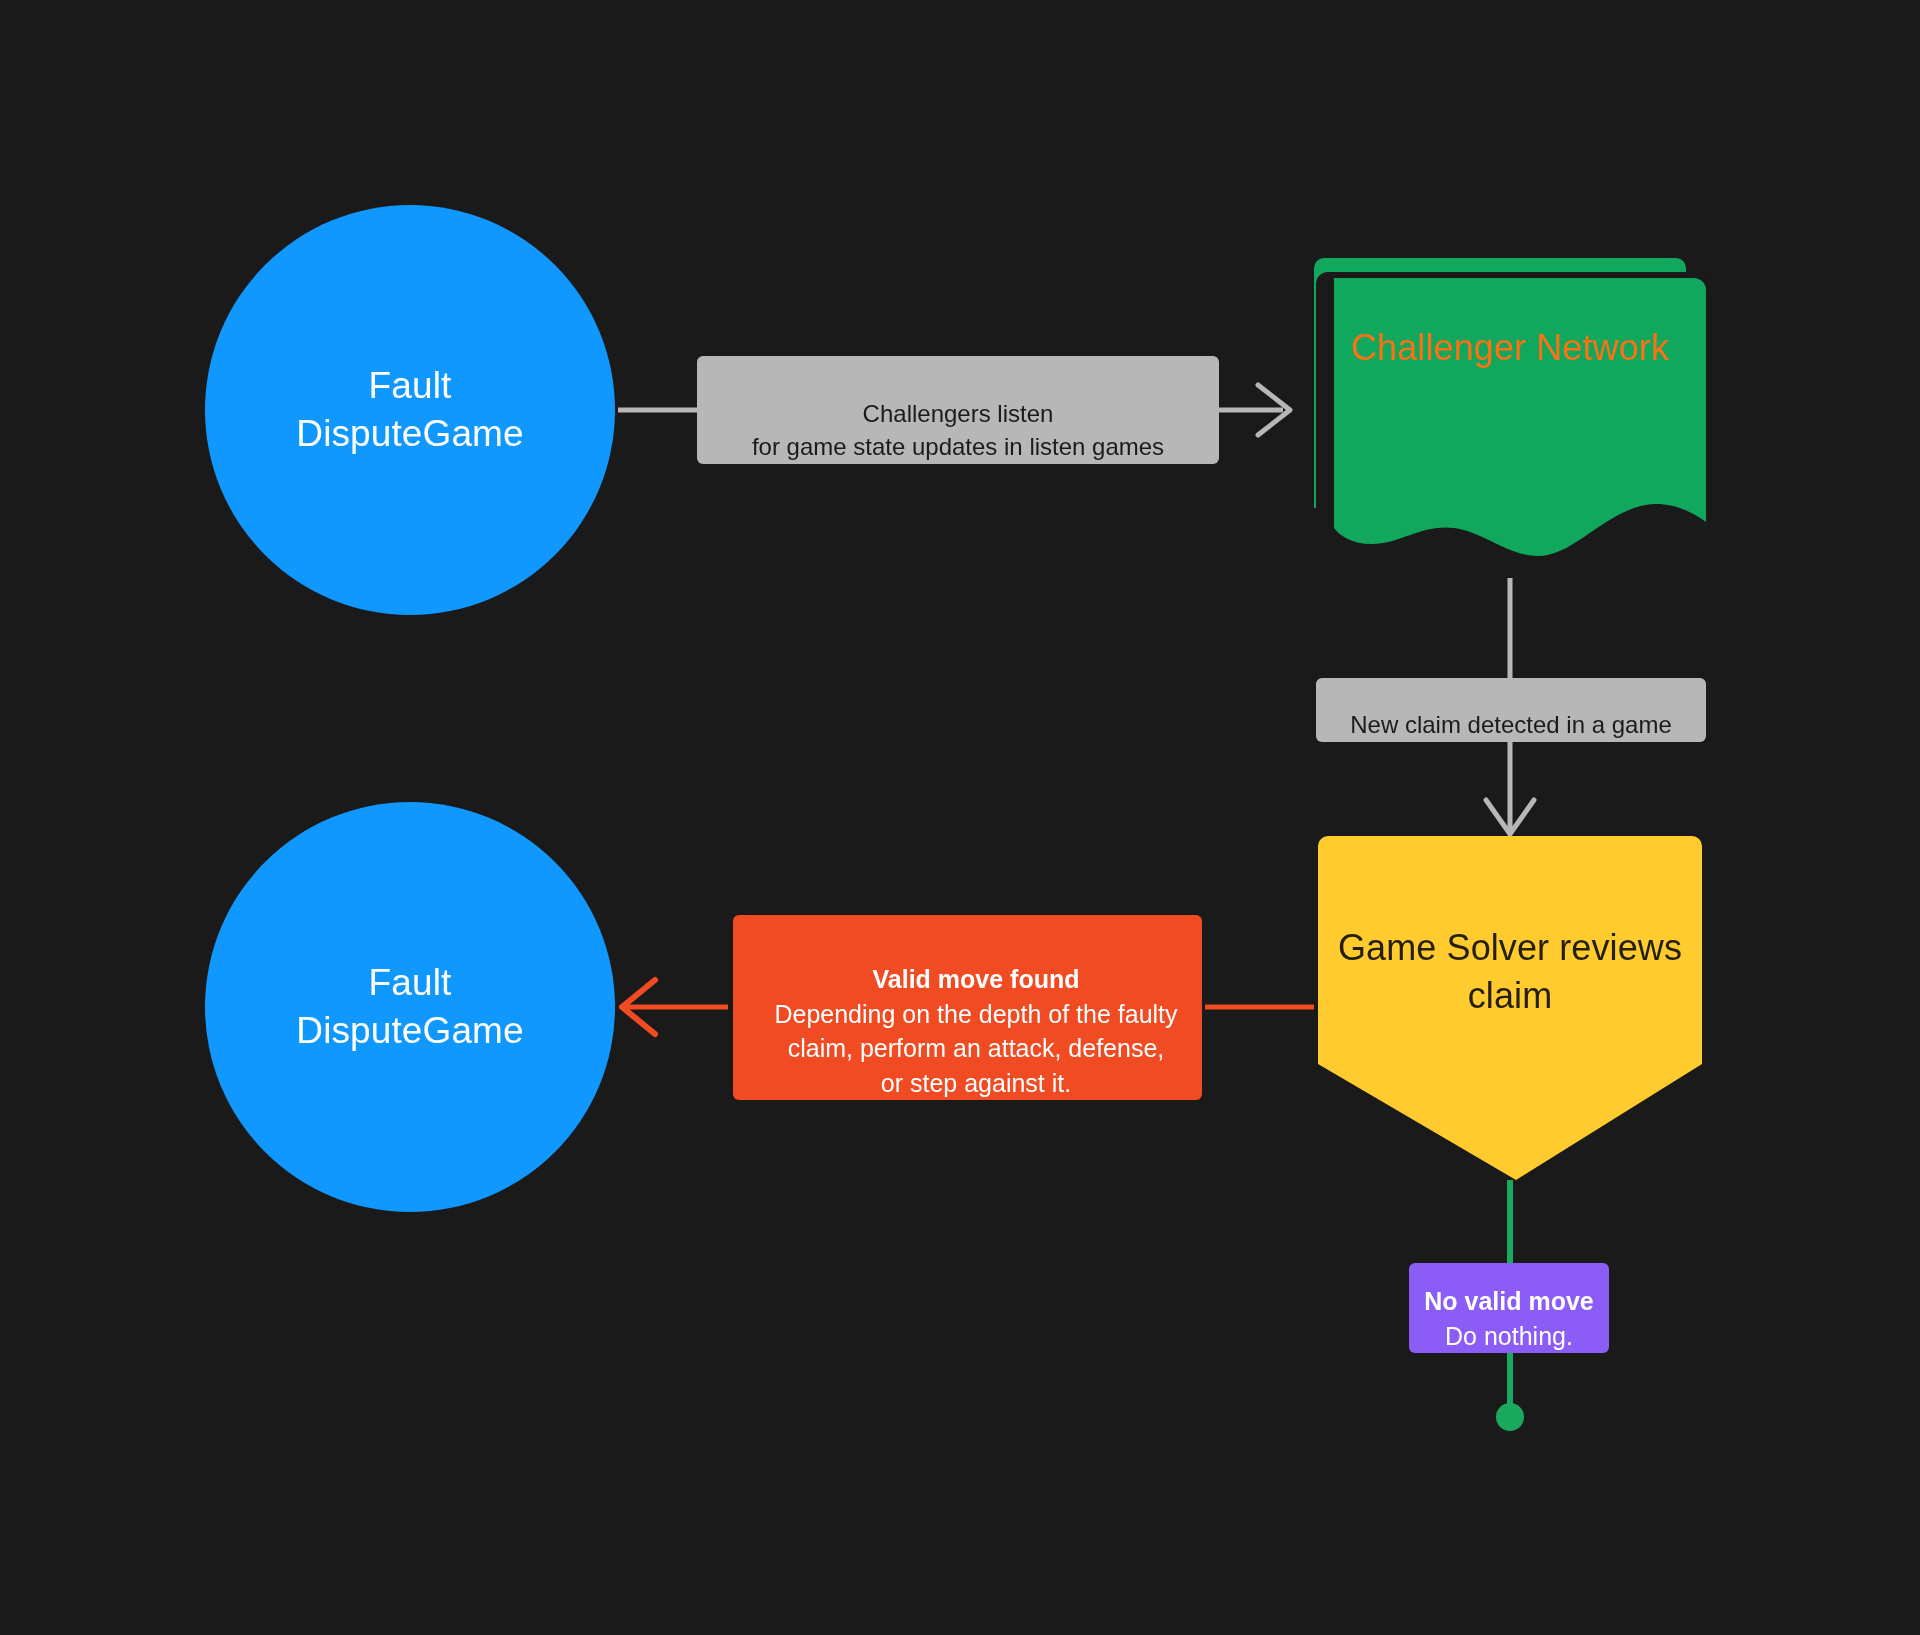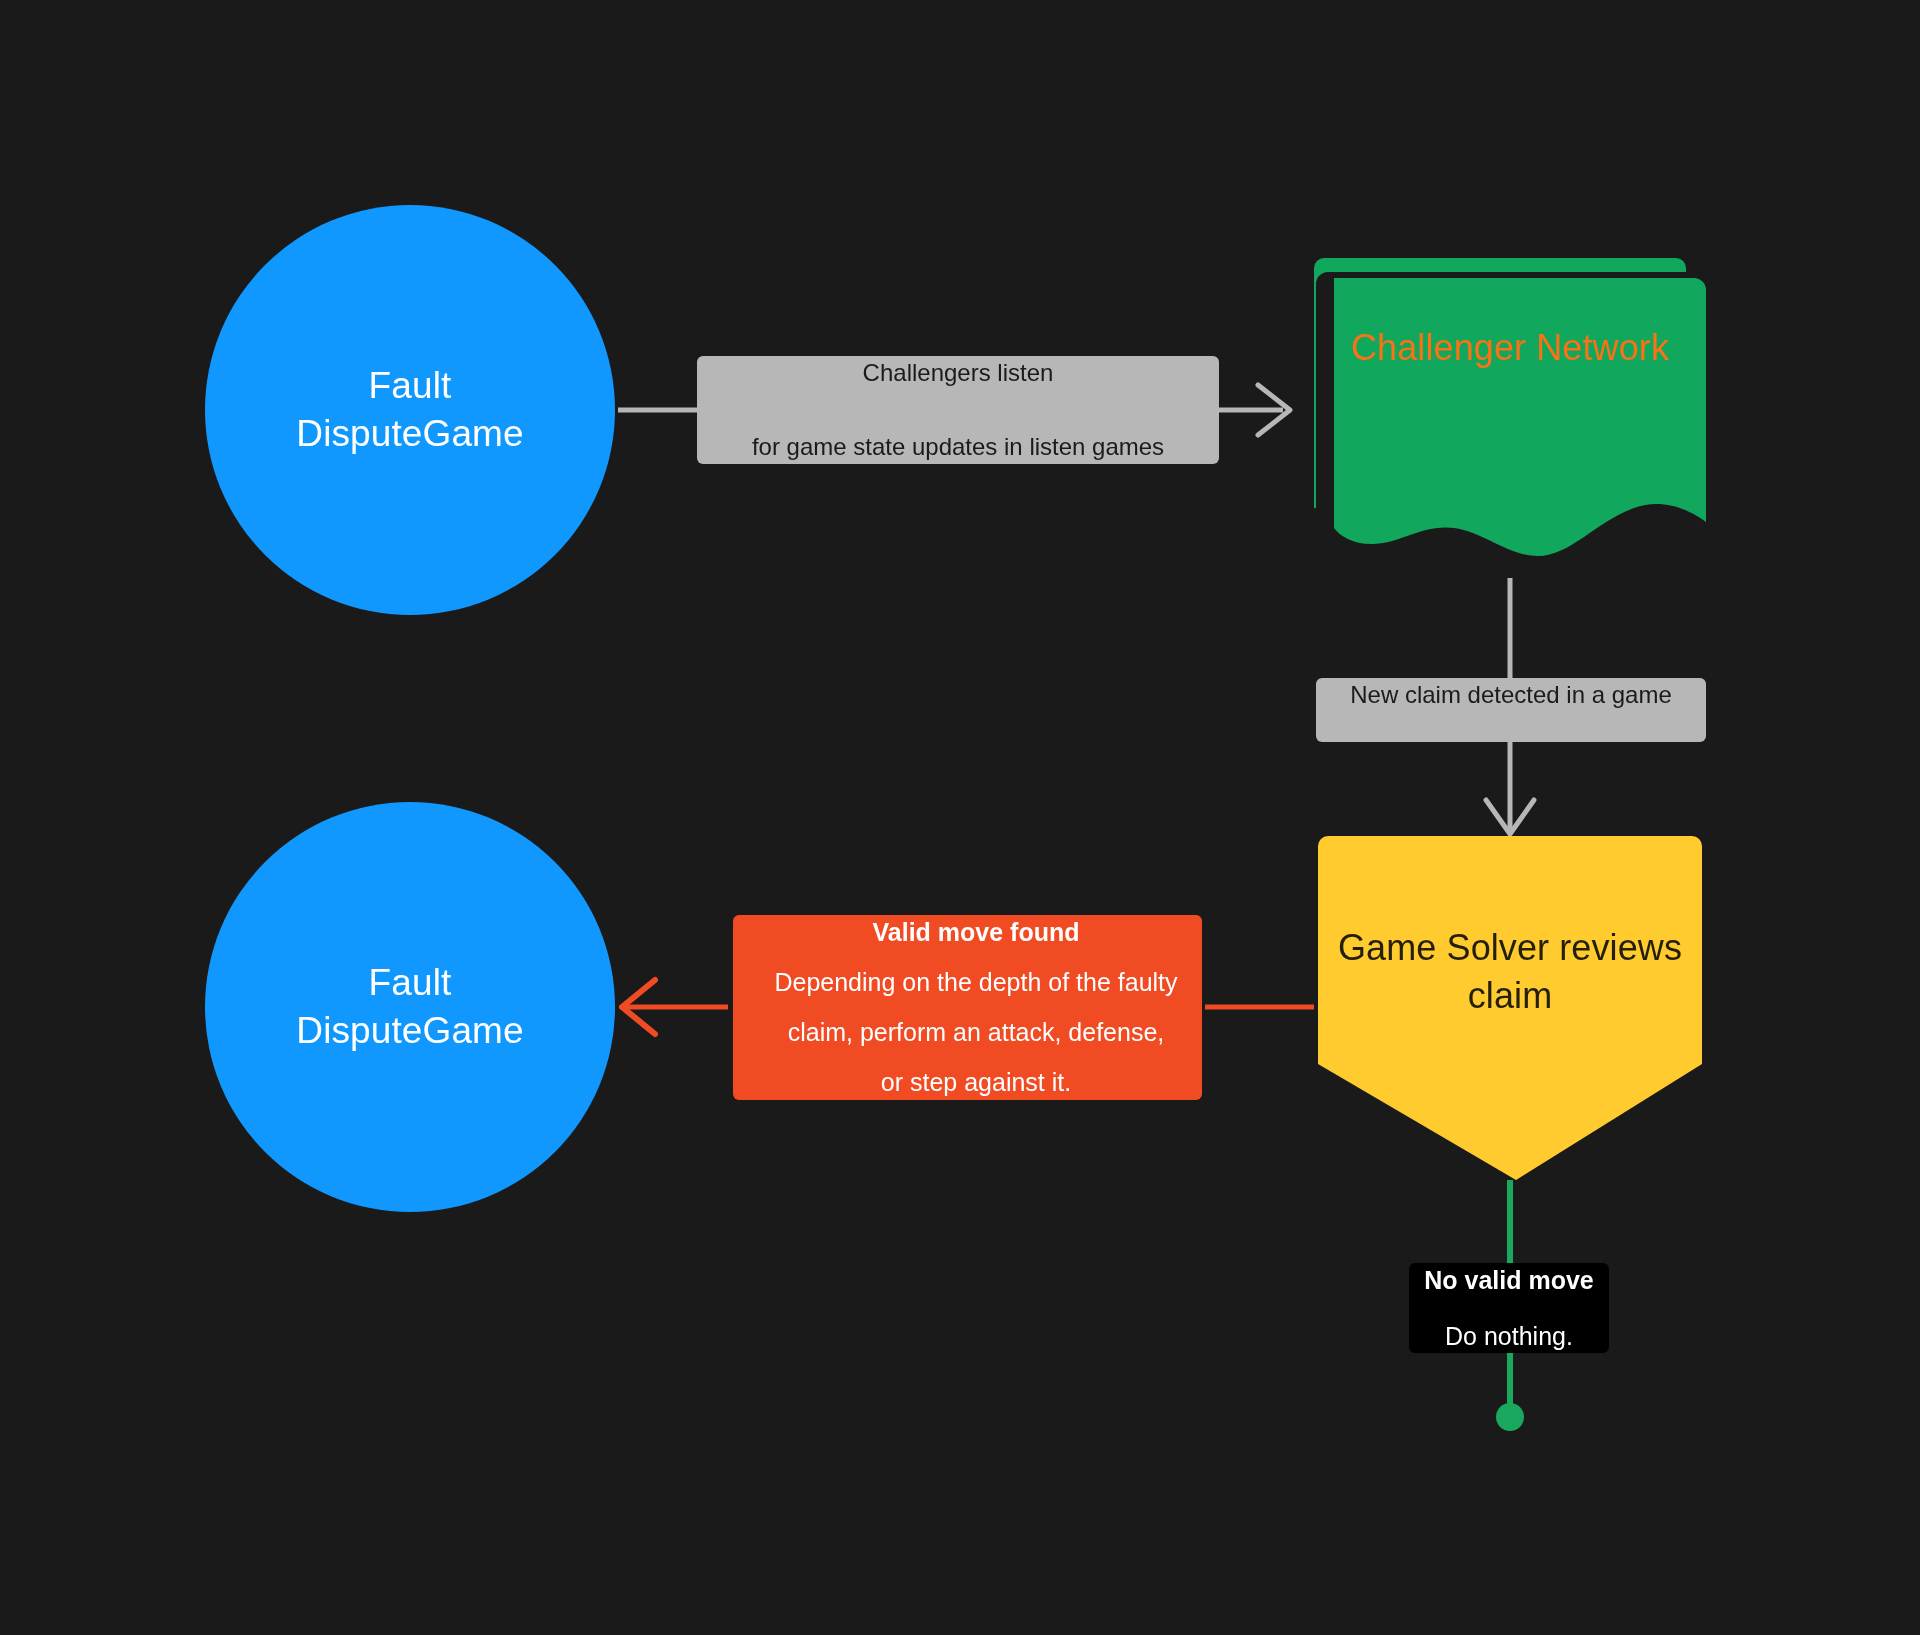--- a/index.html
+++ b/index.html
@@ -73,39 +73,39 @@
 
   
   .edge-label {
     position: absolute;
     box-sizing: border-box;
     border-radius: 6px;
     text-align: center;
     display: flex;
     flex-direction: column;
     align-items: center;
-    justify-content: space-between;
+    justify-content: flex-end;
   }
   .edge-label .ln { display: block; white-space: nowrap; }
 
   .edge-label.grey {
     background: #b7b7b7;
     color: #1b1b1b;
     font-size: 24px;
     line-height: 1.40;
   }
   .edge-label.orange {
     background: #f04b22;
     color: #ffffff;
     font-size: 25px;
     line-height: 1.38;
     padding-left: 17px;
   }
   .edge-label.green {
-    background: #000000;
+    background: #8b5cf6;
     color: #ffffff;
     font-size: 25px;
     line-height: 1.38;
   }
   .edge-label .strong { font-weight: bold; }
 </style>
 </head>
 <body>
 
 <div id="canvas">

